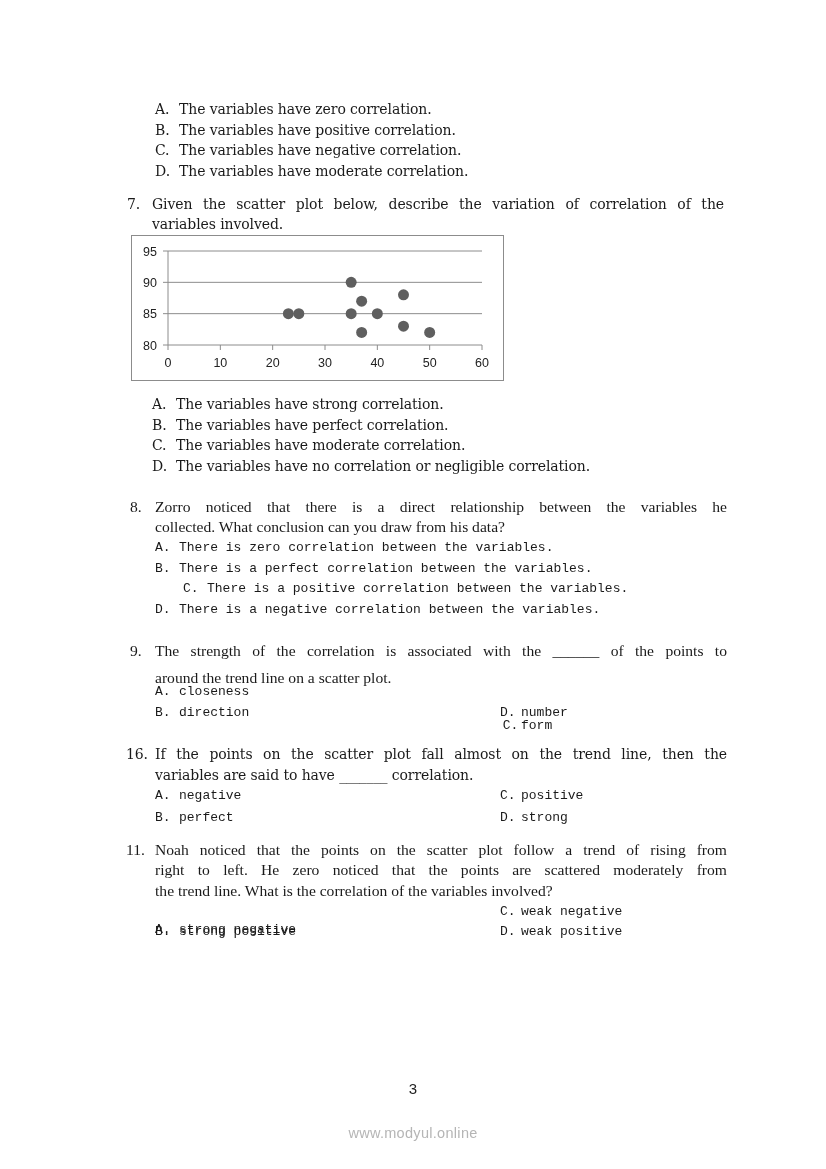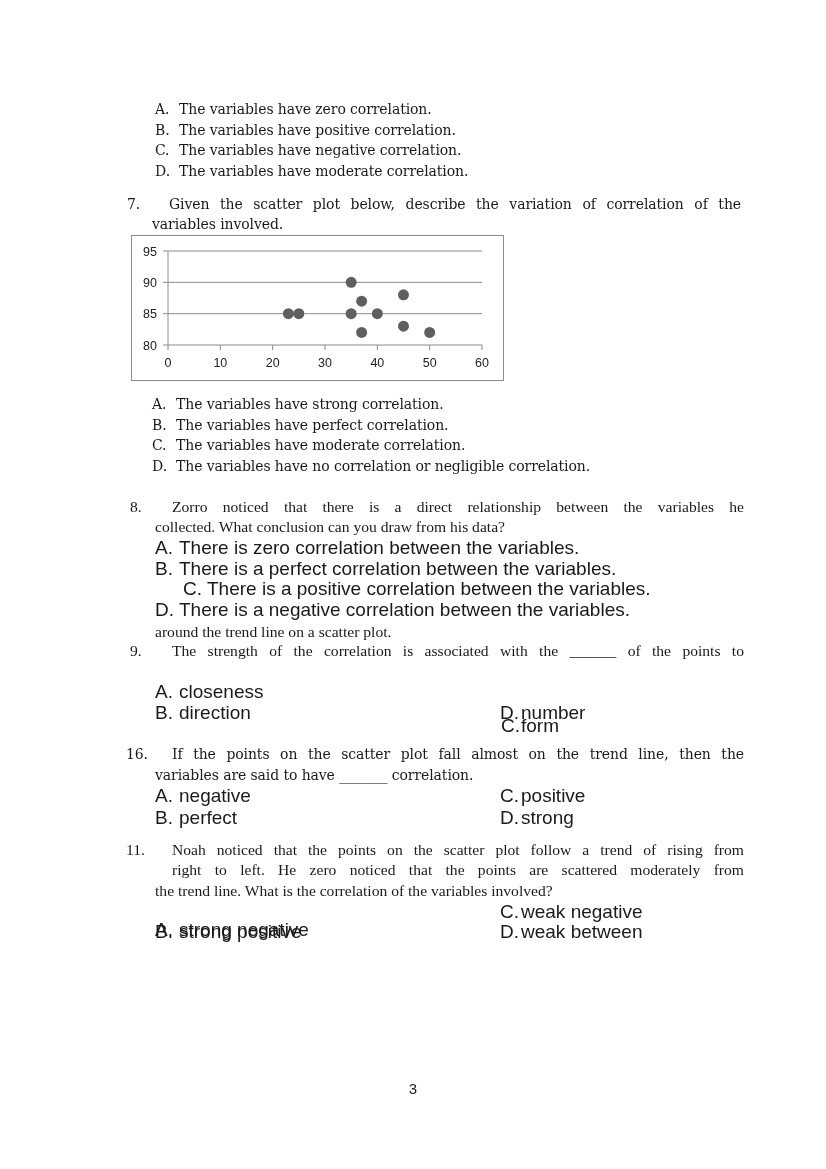--- a/index.html
+++ b/index.html
@@ -7,23 +7,23 @@
     width: 826px; height: 1169px; position: relative; overflow: hidden;
     font-family: "DejaVu Serif", "Liberation Serif", serif;
     color: #1a1a1a;
   }
   .page { position: absolute; left: 0; top: 0; width: 826px; height: 1169px; }
   .line {
     position: absolute; font-size: 14.5px; line-height: 20.7px; white-space: nowrap;
     font-family: "Liberation Serif", "DejaVu Serif", serif;
     font-size: 15.6px;
   }
-  .just { text-align: justify; text-align-last: justify; white-space: normal; margin-left: 17px; }
+  .just { text-align: justify; text-align-last: justify; white-space: normal; }
   .num { position: absolute; font-family: "Liberation Serif", serif; font-size: 15.6px; line-height: 20.7px; }
-  .opt { position: absolute; font-family: Liberation Sans, sans-serif; font-size: 19px; line-height: 20.7px; white-space: nowrap; }
+  .opt { position: absolute; font-family: Liberation Mono, monospace; font-size: 13px; line-height: 20.7px; white-space: nowrap; }
   .opt .lt { display: inline-block; width: 24px; }
   .bookman { font-family: "DejaVu Serif", serif; font-size: 14px; letter-spacing: -0.1px; }
   .bookman .lt { width: 24px; }
 
   .chart-frame {
     position: absolute; left: 131px; top: 235px; width: 371px; height: 144px;
     border: 1px solid #8c8c8c; background: #fff;
   }
   .chart-frame svg { position: absolute; left: 0; top: 0; }
 
@@ -103,21 +103,21 @@
     <div class="line" style="left:155px; top:517px;">collected. What conclusion can you draw from his data?</div>
     <div class="opt" style="left:155px; top:538px;"><span class="lt">A.</span><span>There is zero correlation between the variables.</span></div>
     <div class="opt" style="left:155px; top:559px;"><span class="lt">B.</span><span>There is a perfect correlation between the variables.</span></div>
     <div class="opt" style="left:155px; top:579px;margin-left:28px;"><span class="lt">C.</span><span>There is a positive correlation between the variables.</span></div>
     <div class="opt" style="left:155px; top:600px;"><span class="lt">D.</span><span>There is a negative correlation between the variables.</span></div>
   </div>
 
   <div>
     <div class="num" style="left:130px; top:641px;">9.</div>
     <div class="line just" style="left:155px; top:641px; width:572px;">The strength of the correlation is associated with the ______ of the points to</div>
-    <div class="line" style="left:155px; top:622px;">around the trend line on a scatter plot.</div>
+    <div class="line" style="left:155px; top:668px;">around the trend line on a scatter plot.</div>
     <div class="opt" style="left:155px; top:682px;"><span class="lt">A.</span><span>closeness</span></div>
     <div class="opt" style="left:155px; top:703px;"><span class="lt">B.</span><span>direction</span></div>
     <div class="opt" style="left:500px; top:716px;text-align:center;"><span class="lt" style="width:21px">C.</span><span>form</span></div>
     <div class="opt" style="left:500px; top:703px;"><span class="lt" style="width:21px">D.</span><span>number</span></div>
   </div>
 
   <div>
     <div class="num bookman" style="left:126px; top:744px;">16.</div>
     <div class="line bookman just" style="left:155px; top:744px; width:572px;">If the points on the scatter plot fall almost on the trend line, then the</div>
     <div class="line bookman" style="left:155px; top:765px;">variables are said to have _______ correlation.</div>
@@ -128,17 +128,18 @@
   </div>
 
   <div>
     <div class="num" style="left:126px; top:840px;">11.</div>
     <div class="line just" style="left:155px; top:840px; width:572px;">Noah noticed that the points on the scatter plot follow a trend of rising from</div>
     <div class="line just" style="left:155px; top:860px; width:572px;">right to left. He zero noticed that the points are scattered moderately from</div>
     <div class="line" style="left:155px; top:881px;">the trend line. What is the correlation of the variables involved?</div>
     <div class="opt" style="left:155px; top:902px;margin-top:18px;"><span class="lt">A.</span><span>strong negative</span></div>
     <div class="opt" style="left:155px; top:922px;"><span class="lt">B.</span><span>strong positive</span></div>
     <div class="opt" style="left:500px; top:902px;"><span class="lt" style="width:21px">C.</span><span>weak negative</span></div>
-    <div class="opt" style="left:500px; top:922px;"><span class="lt" style="width:21px">D.</span><span>weak between</span></div>
+    <div class="opt" style="left:500px; top:922px;"><span class="lt" style="width:21px">D.</span><span>weak positive</span></div>
   </div>
 
   <div class="page-number">3</div>
+  <div class="watermark">www.modyul.online</div>
 </div>
 
 </body></html>

